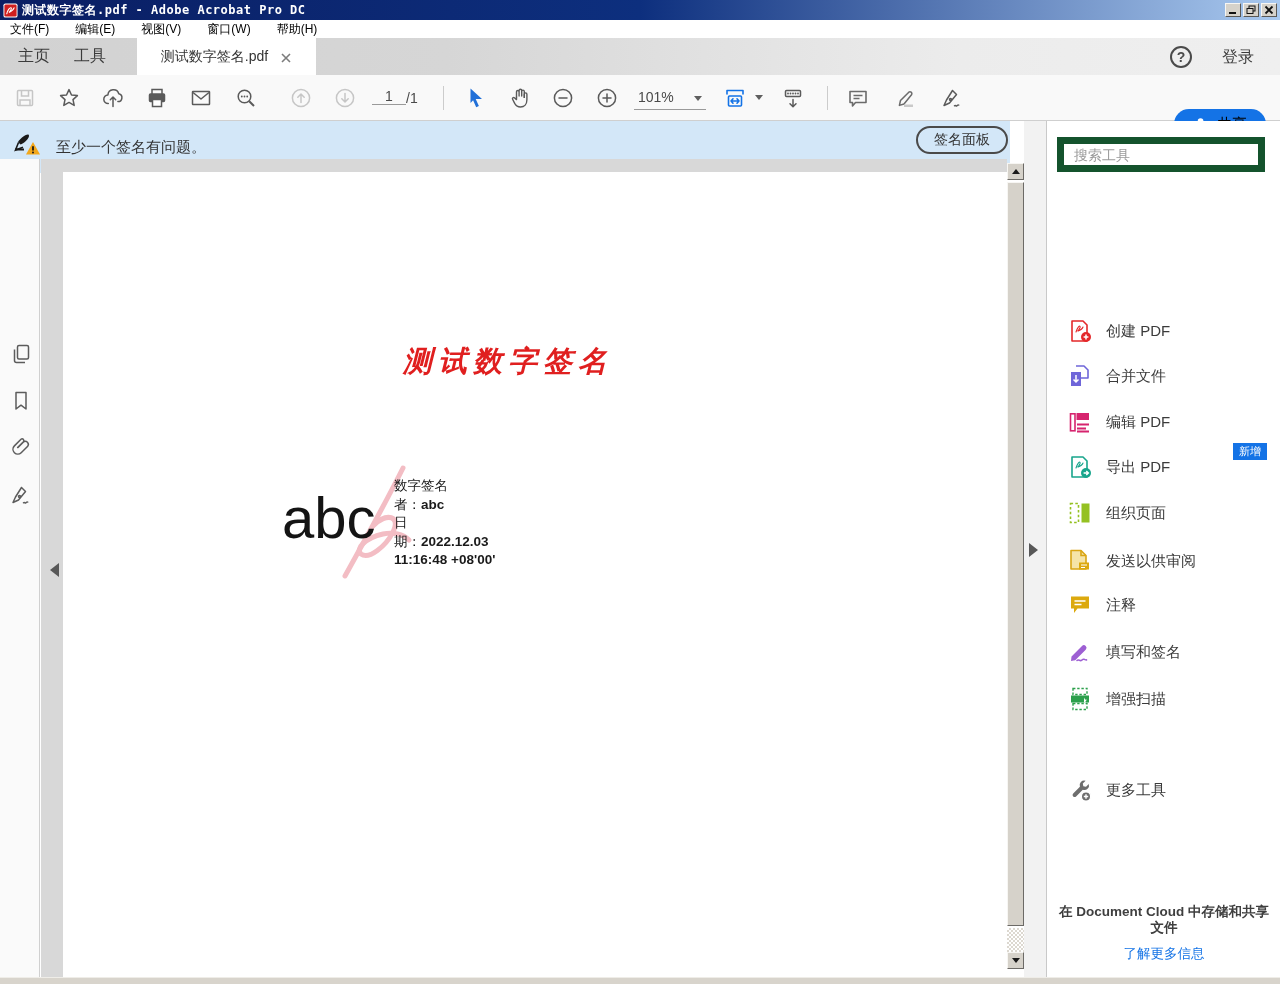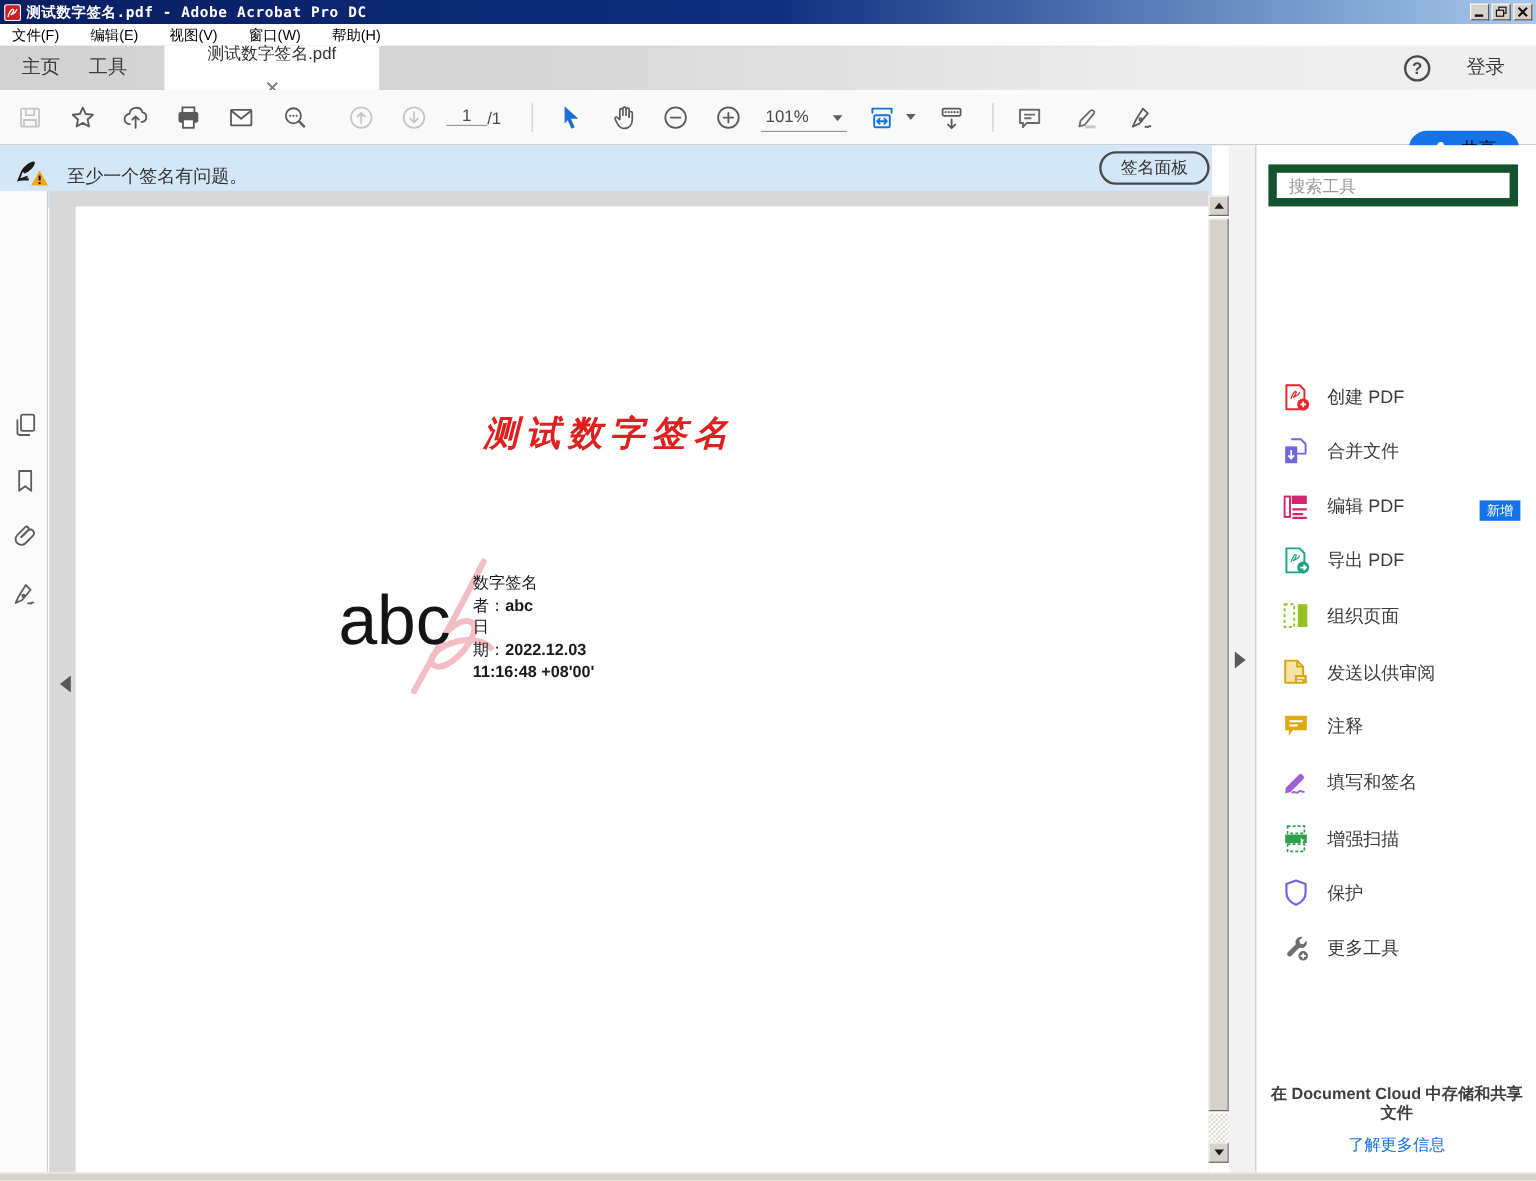--- a/index.html
+++ b/index.html
@@ -18,21 +18,21 @@
 
   
   .menubar { left:0; top:20px; width:1280px; height:18px; background:#fff; display:flex; align-items:center; padding-left:10px; gap:26px; font-size:12px; color:#000; }
   .menubar span { cursor:default; }
 
   
   .tabbar { left:0; top:38px; width:1280px; height:37px;
     background:linear-gradient(90deg,#d2d2d2 0%,#d6d6d6 35%,#ececec 75%,#efefef 100%); }
   .tab-home { left:10px; top:38px; height:37px; display:flex; align-items:center; font-size:16px; color:#3b3b3b; padding:0 8px; }
   .tab-tools { left:66px; top:38px; height:37px; display:flex; align-items:center; font-size:16px; color:#3b3b3b; padding:0 8px; }
-  .tab-doc { left:137px; top:38px; width:179px; height:37px; background:#fff; display:flex; align-items:center; justify-content:center; gap:12px; font-size:14px; color:#333;flex-direction:column; }
+  .tab-doc { left:137px; top:38px; width:179px; height:37px; background:#fff; display:flex; align-items:center; justify-content:center; gap:12px; font-size:14px; color:#333; }
   .tab-close { width:12px; height:12px; }
   .help-circle { left:1170px; top:46px; width:22px; height:22px; border:2px solid #4a4a4a; border-radius:50%; display:flex; align-items:center; justify-content:center; font-size:14px; font-weight:bold; color:#4a4a4a; }
   .signin { left:1222px; top:46px; font-size:16px; color:#3b3b3b; line-height:22px; }
 
   
   .toolbar { left:0; top:75px; width:1280px; height:46px; background:#f9f9f9; border-bottom:1px solid #cfcfcf; }
   .tico { position:absolute; top:11px; width:24px; height:24px; }
   .tico svg { width:24px; height:24px; display:block; }
   .tsep { position:absolute; top:11px; width:1px; height:24px; background:#cccccc; }
   .pagenum { position:absolute; left:372px; top:13px; width:34px; text-align:center; font-size:14px; color:#4a4a4a; border:none; border-bottom:1px solid #9a9a9a; background:transparent; font-family:"Liberation Sans",sans-serif; }
@@ -77,21 +77,21 @@
   .collapse-right { left:1029px; top:543px; width:0; height:0; border-top:7px solid transparent; border-bottom:7px solid transparent; border-left:9px solid #585858; }
 
   
   .rpanel { left:1046px; top:121px; width:234px; height:856px; background:#fff; border-left:1px solid #c9c9c9; }
   .searchbox { position:absolute; left:10px; top:16px; width:208px; height:35px; border:7px solid #14532d; background:#fff; font-size:14px; color:#555; padding:0 10px; font-family:"Liberation Sans",sans-serif; }
   .searchbox::placeholder { color:#9a9a9a; }
   .trow { position:absolute; left:0; width:234px; height:34px; display:flex; align-items:center; }
   .trow .ticon { width:26px; height:26px; margin-left:20px; }
   .trow .ticon svg { width:26px; height:26px; display:block; }
   .trow .tlabel { margin-left:13px; font-size:15px; color:#3b3b3b; }
-  .newbadge { position:absolute; left:186px; width:34px; height:17px; background:#1473e6; color:#fff; font-size:11px; display:flex; align-items:center; justify-content:center; }
+  .newbadge { position:absolute; left:186px; width:34px; height:17px; background:#1473e6; color:#fff; font-size:11px; display:flex; align-items:center; justify-content:center;margin-top:26px; }
   .rfooter { position:absolute; left:11px; top:783px; width:212px; text-align:center; font-size:13.5px; font-weight:bold; color:#3f3f3f; line-height:16px; }
   .rlink { position:absolute; left:0; top:824px; width:234px; text-align:center; font-size:13.5px; color:#1473e6; }
 
   .bottomstrip { left:0; top:977px; width:1280px; height:7px; background:#d8d4cc; border-top:1px solid #efede8; }
 </style>
 </head>
 <body>
 
 <div class="abs titlebar">
   <span style="display:block;width:15px;height:15px;">
@@ -451,28 +451,20 @@
       <svg viewBox="0 0 26 26" fill="none">
           <rect x="6" y="2.5" width="14" height="6" stroke="#2CA04C" stroke-width="1.4" stroke-dasharray="2.4 1.8"></rect>
           <rect x="4" y="9.5" width="18" height="7" fill="#2CA04C"></rect>
           <path d="M17 11.5l1 2 2 .3-1.5 1.4.4 2-1.9-1" fill="#fff"></path>
           <rect x="6" y="17.5" width="14" height="6" stroke="#2CA04C" stroke-width="1.4" stroke-dasharray="2.4 1.8"></rect>
         </svg>
       </span>
     <span class="tlabel">增强扫描</span>
   </div>
 
-  <div class="trow" style="top:606px">
-    <span class="ticon">
-      <svg viewBox="0 0 26 26" fill="none">
-          <path d="M13 2.8l8 2.8v7c0 5-3.4 8.6-8 10.4-4.6-1.8-8-5.4-8-10.4v-7z" stroke="#6B66E8" stroke-width="1.8" stroke-linejoin="round"></path>
-        </svg>
-      </span>
-    <span class="tlabel">保护</span>
-  </div>
 
   <div class="trow" style="top:652px">
     <span class="ticon">
       <svg viewBox="0 0 26 26" fill="none">
           <path d="M21.8 7a4.6 4.6 0 0 1-6 5.7l-6.7 6.7a2 2 0 0 1-2.9-2.9l6.7-6.7a4.6 4.6 0 0 1 5.7-6l-2.8 2.8.5 2.7 2.7.5z" fill="#6E6E6E"></path>
           <circle cx="19" cy="19.5" r="4.6" fill="#6E6E6E" stroke="#fff" stroke-width="1.2"></circle>
           <path d="M19 17.3v4.4M16.8 19.5h4.4" stroke="#fff" stroke-width="1.4"></path>
         </svg>
       </span>
     <span class="tlabel">更多工具</span>

